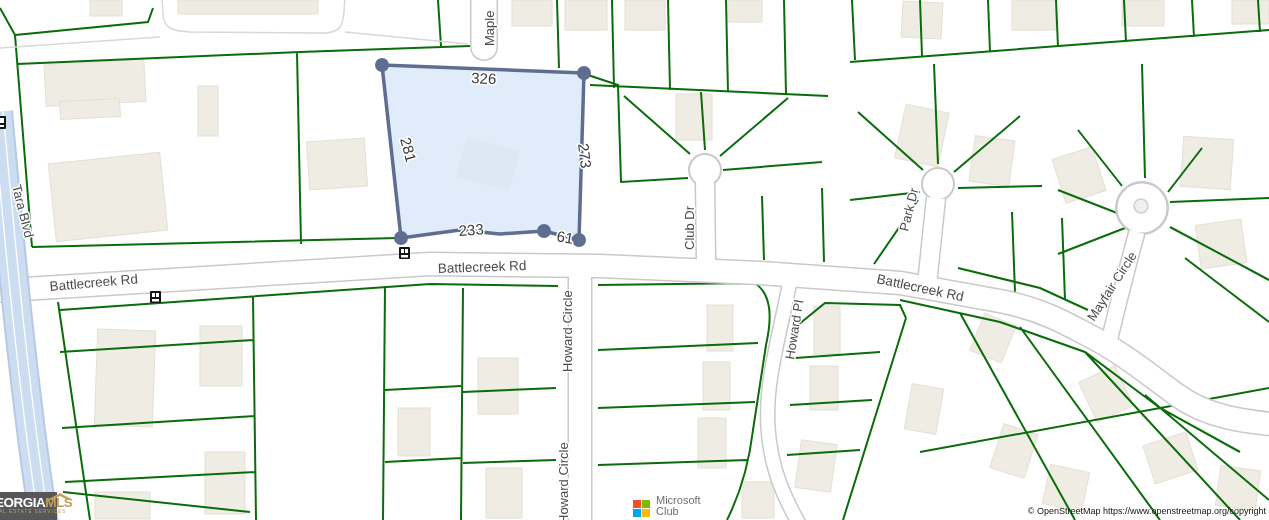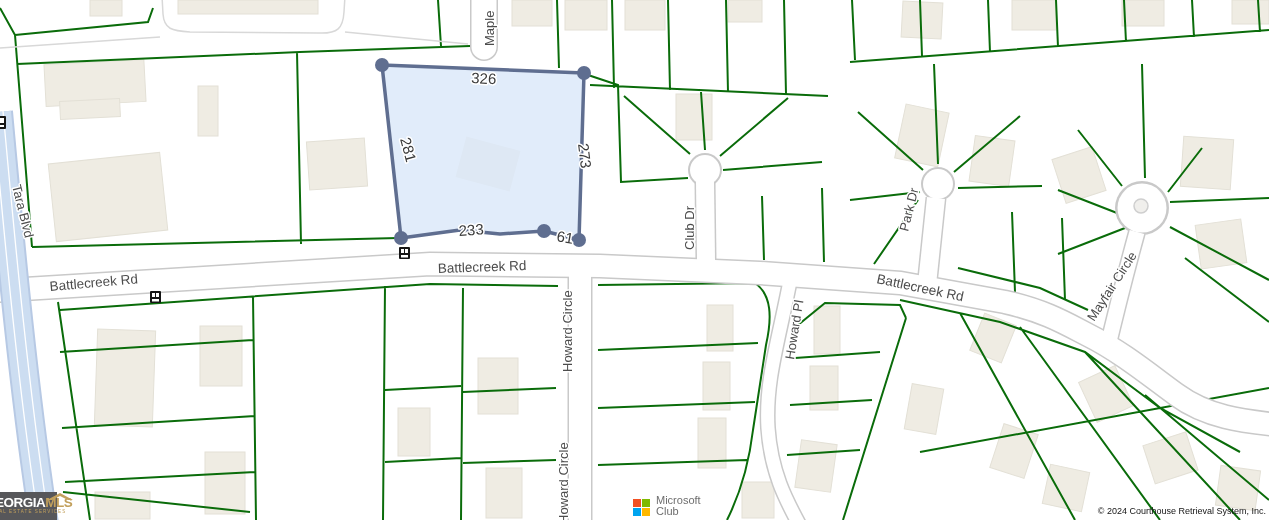--- a/index.html
+++ b/index.html
@@ -12,21 +12,21 @@
   .lbl-rd{font-size:13.5px;}
   .dim{fill:#3a3a3a;font-size:15px;paint-order:stroke;stroke:#ffffff;stroke-width:3px;
        stroke-linejoin:round;}
   
   .gmls{position:absolute;left:0;bottom:0;width:57px;height:28px;z-index:5;
         display:flex;flex-direction:column;align-items:center;justify-content:center;}
   .gmls-line1{font-size:13.5px;font-weight:bold;letter-spacing:-0.5px;line-height:12px;white-space:nowrap;}
   .gmls-tag{font-size:4.5px;letter-spacing:1.1px;line-height:6px;white-space:nowrap;}
   .gmls-roof{position:absolute;top:1px;left:47px;}
   
-  .bing{position:absolute;left:633px;top:495px;display:flex;align-items:center;z-index:4;}
+  .bing{position:absolute;left:633px;top:495px;display:flex;align-items:flex-end;z-index:4;}
   .bing-squares{display:grid;grid-template-columns:8px 8px;grid-template-rows:8px 8px;gap:1px;margin-top:2px;}
   .bing-text{margin-left:6px;color:#6e6e6e;font-size:11px;line-height:11px;}
   
   .attrib{position:absolute;right:3px;bottom:3px;text-align:right;color:#141414;
           font-size:9px;line-height:12px;z-index:4;white-space:nowrap;}
 </style>
 </head>
 <body>
 
 <div id="stage">
@@ -194,16 +194,16 @@
     <div style="background:#00a4ef"></div>
     <div style="background:#ffb900"></div>
   </div>
   <div class="bing-text">
     <div>Microsoft</div>
     <div>Club</div>
   </div>
 </div>
 
 <div class="attrib">
-  <div>© 2024 Courthouse Retrieval System, Inc.</div>
+  <div>© OpenStreetMap https://www.openstreetmap.org/copyright</div>
 </div>
 
 </div>
 
 </body></html>

